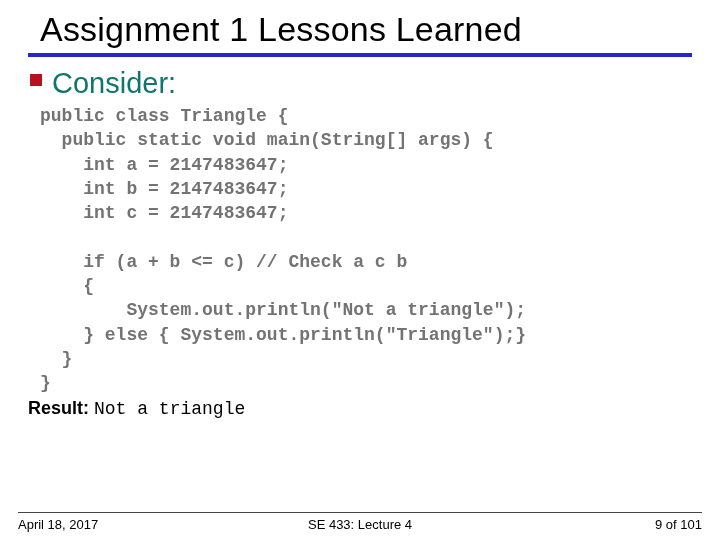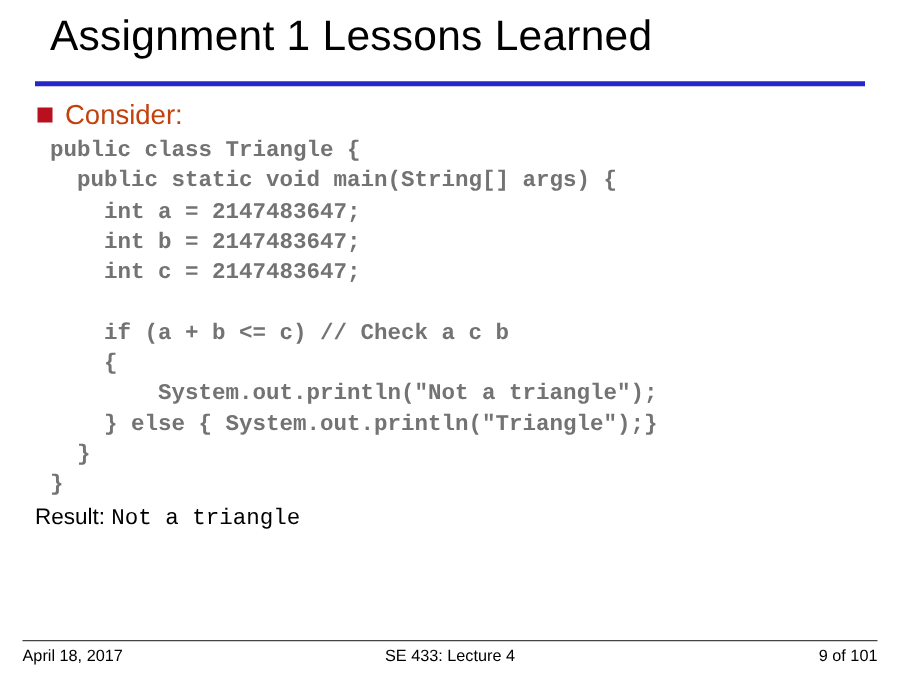--- a/index.html
+++ b/index.html
@@ -16,21 +16,21 @@
     height: 100%;
     padding: 10px 28px 0 28px;
     position: relative;
   }
   .title {
     font-size: 34px;
     font-weight: 400;
     color: #000;
     letter-spacing: 0.2px;
     padding-left: 12px;
-    margin-bottom: 16px;
+    margin-bottom: 4px;
   }
   .title-underline {
     border-top: 4px solid #2626cc;
     width: 100%;
     margin-bottom: 10px;
   }
   .bullet-row {
     display: flex;
     align-items: flex-start;
     margin-bottom: 4px;
@@ -38,42 +38,42 @@
   .bullet {
     width: 12px;
     height: 12px;
     background: #b91020;
     margin-top: 7px;
     margin-right: 10px;
     margin-left: 2px;
     flex-shrink: 0;
   }
   .bullet-text {
-    font-size: 22px;
-    color: #c2410c;
+    font-size: 29px;
+    color: #0f766e;
   }
   .code-block {
     font-family: "Courier New", Courier, monospace;
     font-size: 18px;
     font-weight: bold;
     line-height: 1.35;
     white-space: pre;
     margin-left: 12px;
     margin-top: 2px;
     color: #737373;
   }
   .result-row {
     font-size: 18px;
     margin-top: 0;
     margin-left: 0;
     line-height: 1.35;
   }
   .result-label {
     font-family: Arial, Helvetica, sans-serif;
-    font-weight: normal;
+    font-weight: bold;
   }
   .result-value {
     font-family: "Courier New", Courier, monospace;
     font-weight: normal;
     margin-top: 28px;
   }
   .footer {
     position: absolute;
     bottom: 8px;
     left: 0;

